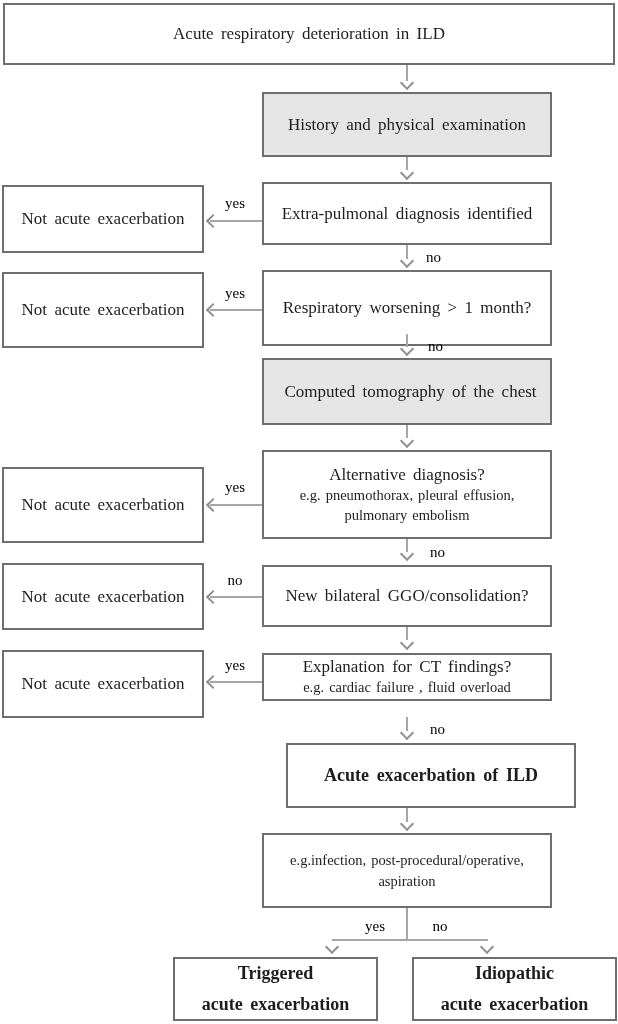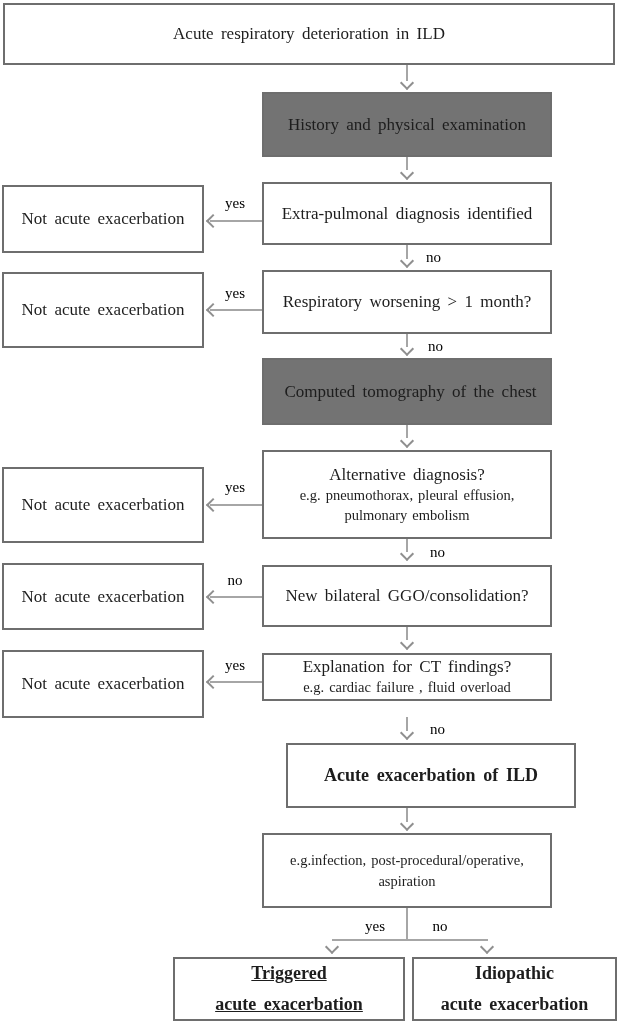--- a/index.html
+++ b/index.html
@@ -5,21 +5,21 @@
   html,body{margin:0;padding:0;background:#ffffff;}
   #stage{
     position:relative;width:618px;height:1024px;background:#ffffff;
     font-family:"Liberation Serif","DejaVu Serif",serif;color:#1d1d1d;overflow:hidden;
   }
   .box{
     position:absolute;background:#ffffff;border:2px solid #6e6e6e;box-sizing:border-box;
     display:flex;flex-direction:column;align-items:center;justify-content:center;
     text-align:center;font-size:17px;line-height:1.25;word-spacing:0.18em;
   }
-  .gray{background:#737373;}
+  .gray{background:#e5e5e5;}
   .boldbox{font-weight:bold;font-size:18px;}
   .outcome{font-weight:bold;font-size:18px;line-height:1.75;}
   .eg{font-size:14.5px;line-height:1.4;margin-top:0;word-spacing:0.1em;}
   .lbl{position:absolute;font-size:15px;color:#000000;word-spacing:0.1em;}
   .ctr{text-align:center;}
   .vline{position:absolute;width:2px;background:#a6a6a6;}
   .hline{position:absolute;height:2px;background:#a6a6a6;}
   .chev-down{
     position:absolute;width:10px;height:10px;
     border-right:2px solid #8f8f8f;border-bottom:2px solid #8f8f8f;
@@ -58,21 +58,21 @@
     <span>Not acute exacerbation</span>
   </div>
   <div class="hline" style="left:210px;top:220px;width:52px;"></div>
   <div class="chev-left" style="left:208px;top:216px;"></div>
   <span class="lbl ctr" style="left:214px;top:195px;width:42px;">yes</span>
 
   <div class="vline" style="left:406px;top:245px;height:14px;"></div>
   <div class="chev-down" style="left:402px;top:256px;"></div>
   <span class="lbl" style="left:426px;top:249px;">no</span>
 
-  <div class="box" style="left:262px;top:270px;width:290px;height:64px;">
+  <div class="box" style="left:262px;top:270px;width:290px;height:76px;">
     <span>Respiratory worsening &gt; 1 month?</span>
   </div>
 
   <div class="box" style="left:2px;top:272px;width:202px;height:76px;">
     <span>Not acute exacerbation</span>
   </div>
   <div class="hline" style="left:210px;top:309px;width:52px;"></div>
   <div class="chev-left" style="left:208px;top:305px;"></div>
   <span class="lbl ctr" style="left:214px;top:285px;width:42px;">yes</span>
 
@@ -150,21 +150,21 @@
     </span>
   </div>
 
   <div class="vline" style="left:406px;top:908px;height:33px;"></div>
   <span class="lbl ctr" style="left:352px;top:918px;width:46px;">yes</span>
   <span class="lbl ctr" style="left:417px;top:918px;width:46px;">no</span>
   <div class="hline" style="left:332px;top:939px;width:156px;"></div>
   <div class="chev-down" style="left:327px;top:942px;"></div>
   <div class="chev-down" style="left:482px;top:942px;"></div>
 
-  <div class="box outcome" style="left:173px;top:957px;width:232px;height:64px;text-decoration:underline;">
+  <div class="box outcome" style="left:173px;top:957px;width:205px;height:64px;">
     <span>Triggered</span>
     <span>acute exacerbation</span>
   </div>
 
   <div class="box outcome" style="left:412px;top:957px;width:205px;height:64px;">
     <span>Idiopathic</span>
     <span>acute exacerbation</span>
   </div>
 
 </div>

